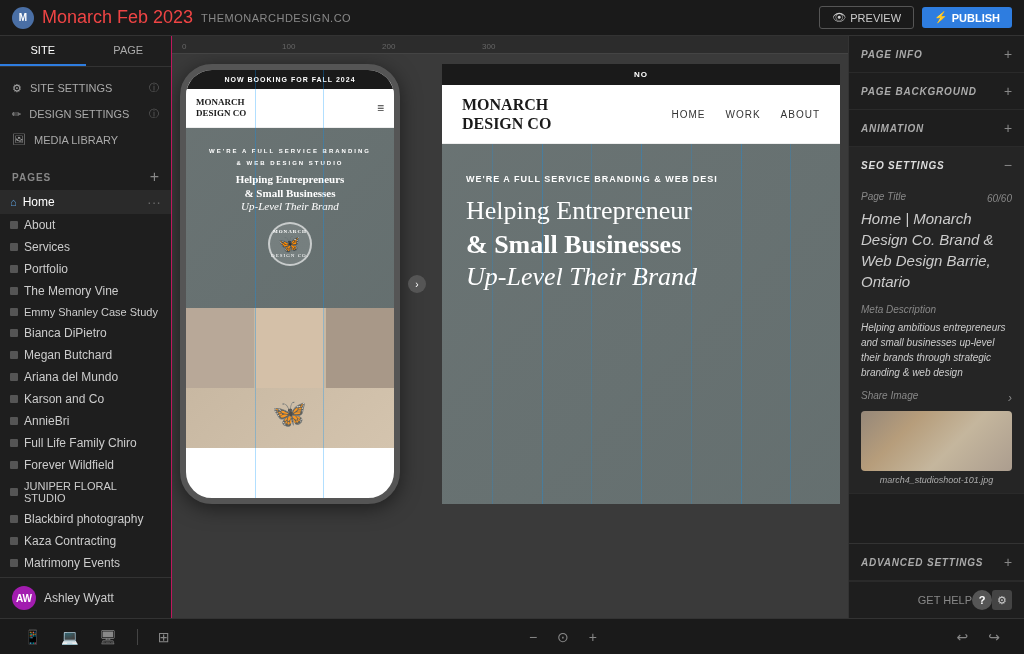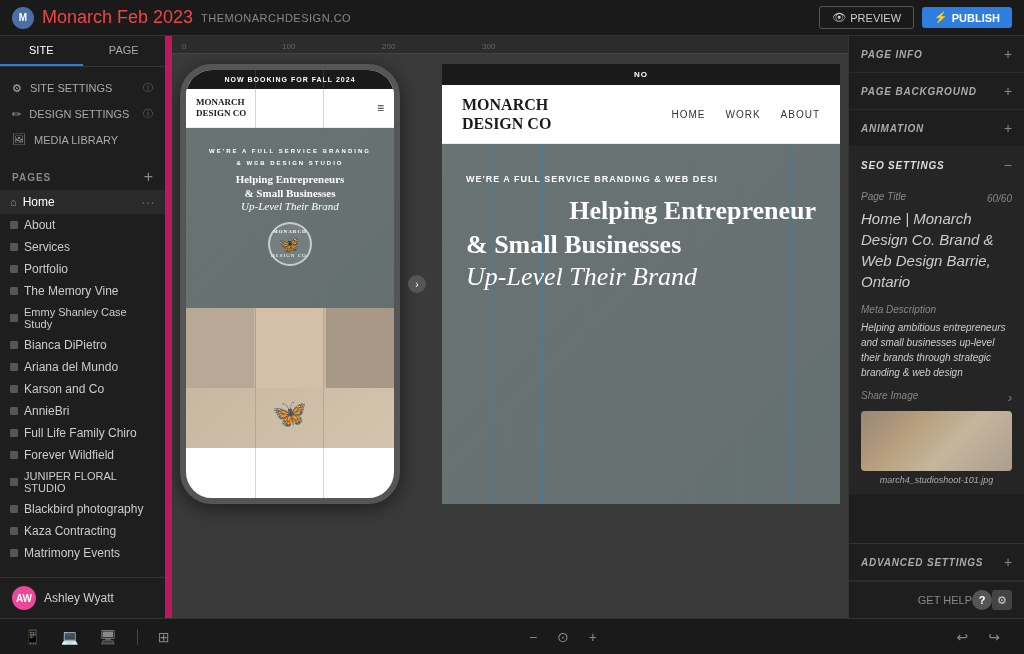--- a/index.html
+++ b/index.html
@@ -12,37 +12,37 @@
     #topbar-title { color: #ef4444; font-size: 18px; font-weight: 400; }
     #topbar-url { color: #888; font-size: 11px; text-transform: uppercase; letter-spacing: 0.5px; }
     #topbar-right { display: flex; align-items: center; gap: 8px; }
     .btn-preview { background: transparent; border: 1px solid #555; color: #ccc; padding: 4px 12px; border-radius: 3px; font-size: 11px; cursor: pointer; display: flex; align-items: center; gap: 4px; }
     .btn-publish { background: #2e7de0; border: none; color: white; padding: 4px 12px; border-radius: 3px; font-size: 11px; cursor: pointer; display: flex; align-items: center; gap: 4px; font-weight: 600; }
 
     
     #main { display: flex; flex: 1; overflow: hidden; }
 
     
-    #sidebar { width: 172px; background: #1e1e1e; border-right: 7px solid #be185d; display: flex; flex-direction: column; flex-shrink: 0; overflow: hidden; }
+    #sidebar { width: 172px; background: #1e1e1e; border-right: 1px solid #be185d; display: flex; flex-direction: column; flex-shrink: 0; overflow: hidden; }
     #sidebar-tabs { display: flex; border-bottom: 1px solid #333; }
     .sidebar-tab { flex: 1; text-align: center; padding: 8px 4px; font-size: 11px; color: #aaa; cursor: pointer; }
     .sidebar-tab.active { color: #fff; border-bottom: 2px solid #2e7de0; }
     #sidebar-menu { padding: 8px 0; }
     .sidebar-menu-item { display: flex; align-items: center; gap: 8px; padding: 6px 12px; font-size: 11px; color: #aaa; cursor: pointer; }
     #pages-section { flex: 1; overflow-y: auto; padding: 0; }
     #pages-header { display: flex; align-items: center; justify-content: space-between; padding: 8px 12px 4px; }
     #pages-title { font-size: 10px; color: #888; text-transform: uppercase; letter-spacing: 1px; font-weight: 600; }
     .pages-add-btn { color: #888; font-size: 16px; cursor: pointer; }
     .page-item { display: flex; align-items: center; gap: 6px; padding: 4px 10px; font-size: 12px; color: #ccc; cursor: pointer; position: relative; }
     .page-item.active { background: #2a2a2a; color: #fff; }
     .page-item .page-icon { width: 8px; height: 8px; border-radius: 1px; background: #555; flex-shrink: 0; }
     .page-item .dots { margin-left: auto; color: #666; font-size: 14px; opacity: 0; }
     .page-item.active .dots { opacity: 1; }
     #sidebar-footer { padding: 8px 12px; border-top: 1px solid #333; display: flex; align-items: center; gap: 8px; }
-    .avatar-circle { width: 24px; height: 24px; border-radius: 50%; background: #ec4899; display: flex; align-items: center; justify-content: center; color: white; font-size: 10px; font-weight: bold; }
+    .avatar-circle { width: 24px; height: 24px; border-radius: 50%; background: #a21caf; display: flex; align-items: center; justify-content: center; color: white; font-size: 10px; font-weight: bold; }
     .user-name { font-size: 12px; color: #ccc; }
 
     
     #canvas { flex: 1; overflow: hidden; position: relative; background: #3a3a3a; }
     #canvas-area { position: relative; overflow: hidden; height: calc(100% - 20px); display: flex; gap: 0; align-items: flex-start; justify-content: center; padding-top: 10px; }
 
     
     #mobile-preview { width: 230px; flex-shrink: 0; position: relative; }
     .phone-frame { border: 6px solid #555; border-radius: 32px; background: white; overflow: hidden; box-shadow: 0 4px 20px rgba(0,0,0,0.5); width: 220px; height: 440px; position: relative; }
     .phone-screen { width: 100%; height: 100%; overflow: hidden; position: relative; }
@@ -184,20 +184,24 @@
       <div class="page-item">
         <span class="page-icon"></span>
         <span style="font-size:11px;">Emmy Shanley Case Study</span>
       </div>
       <div class="page-item">
         <span class="page-icon"></span>
         <span>Bianca DiPietro</span>
       </div>
       <div class="page-item">
         <span class="page-icon"></span>
+        <span>Megan Butchard</span>
+      </div>
+      <div class="page-item">
+        <span class="page-icon"></span>
         <span>Ariana del Mundo</span>
       </div>
       <div class="page-item">
         <span class="page-icon"></span>
         <span>Karson and Co</span>
       </div>
       <div class="page-item">
         <span class="page-icon"></span>
         <span>AnnieBri</span>
       </div>
@@ -325,21 +329,21 @@
           <div class="desktop-hero" style="background: linear-gradient(rgba(100,110,110,0.85),rgba(100,110,110,0.85)), linear-gradient(135deg, #8a9090 0%, #6a7878 100%); flex:1; position:relative; padding:30px 24px; overflow:hidden;">
 
             <div style="position:absolute; top:0; left:25%; width:1px; height:100%; background:rgba(0,150,255,0.3);"></div>
             <div style="position:absolute; top:0; left:50%; width:1px; height:100%; background:rgba(0,150,255,0.3);"></div>
             <div style="position:absolute; top:0; left:75%; width:1px; height:100%; background:rgba(0,150,255,0.3);"></div>
             <div style="position:absolute; top:0; left:12.5%; width:1px; height:100%; background:rgba(0,150,255,0.2);"></div>
             <div style="position:absolute; top:0; left:37.5%; width:1px; height:100%; background:rgba(0,150,255,0.2);"></div>
             <div style="position:absolute; top:0; left:62.5%; width:1px; height:100%; background:rgba(0,150,255,0.2);"></div>
             <div style="position:absolute; top:0; left:87.5%; width:1px; height:100%; background:rgba(0,150,255,0.2);"></div>
             <div class="desktop-hero-sub" style="font-size:9px; letter-spacing:1px; color:white; text-transform:uppercase; font-weight:600; margin-bottom:10px;">WE'RE A FULL SERVICE BRANDING &amp; WEB DESI</div>
-            <div class="desktop-hero-title" style="font-size:26px; font-weight:700; font-family:Georgia,serif; color:white; line-height:1.3;text-align:right;">Helping Entrepreneur</div>
+            <div class="desktop-hero-title" style="font-size:26px; font-weight:400; font-family:Georgia,serif; color:white; line-height:1.3;">Helping Entrepreneur</div>
             <div class="desktop-hero-title" style="font-size:26px; font-weight:700; font-family:Georgia,serif; color:white; line-height:1.3;">&amp; Small Businesses</div>
             <div class="desktop-hero-italic" style="font-style:italic; font-size:26px; font-family:Georgia,serif; color:white;">Up-Level Their Brand</div>
           </div>
         </div>
       </div>
     </div>
   </div>
 
   <div id="right-panel">
 

